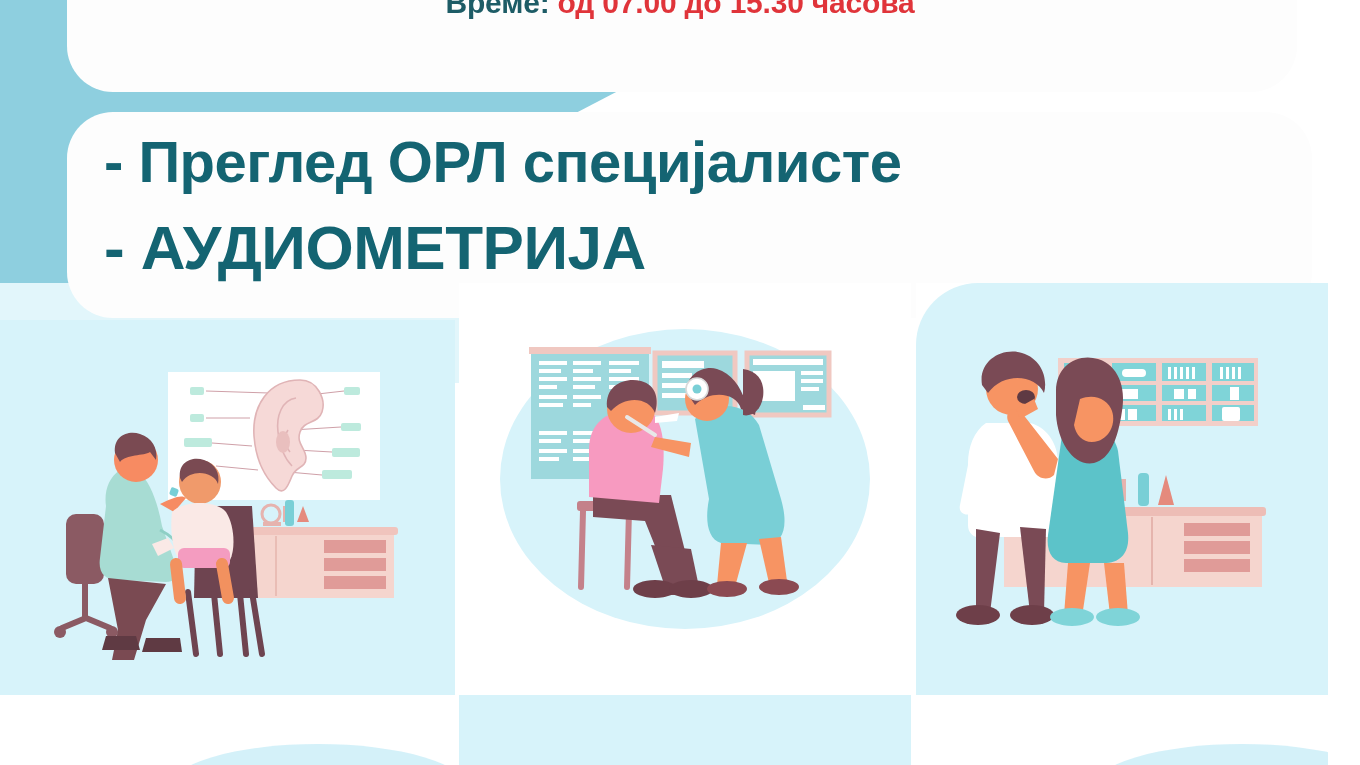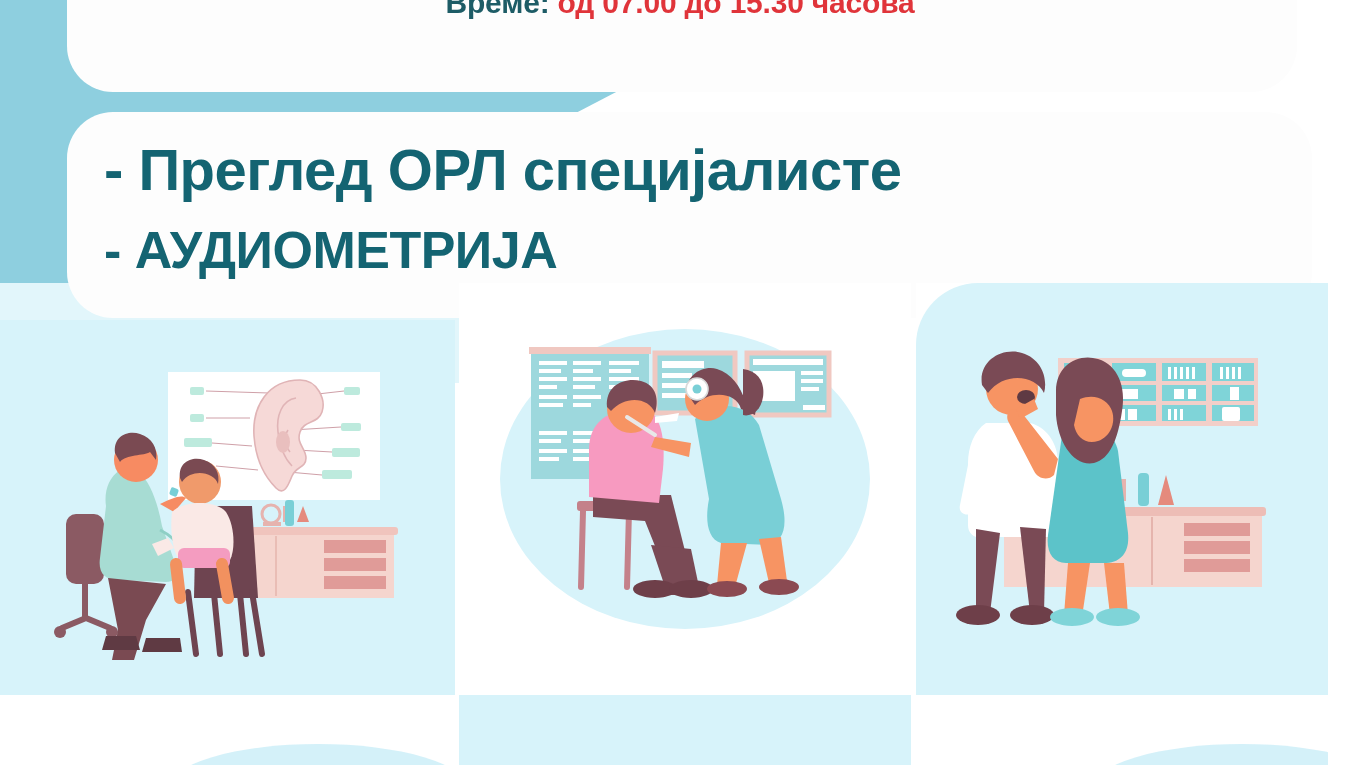--- a/index.html
+++ b/index.html
@@ -48,22 +48,22 @@
   .hdr-time { top:-14px; }
   .hdr-place { top:27px; }
   .lbl { color:#1d5c66; }
   .val { color:#e0343a; }
 
   
   .headline {
     position:absolute; left:104px; color:#146472;
     font-weight:bold; letter-spacing:-0.5px; white-space:nowrap; z-index:9;
   }
-  .h-1 { top:136px; font-size:58px; }
-  .h-2 { top:220px; font-size:52px; }
+  .h-1 { top:128px; font-size:58px; }
+  .h-2 { top:212px; font-size:62px; }
 
   
   .panel { position:absolute; overflow:hidden; }
   .panel-1 { left:0;    top:320px; width:455px; height:375px; background:#d7f3fa; }
   .panel-2 { left:459px; top:283px; width:452px; height:412px; background:#ffffff; }
   .panel-3 { left:916px; top:283px; width:444px; height:412px; background:#d7f3fa; }
   .notch-3 {
     position:absolute; left:916px; top:283px; width:62px; height:62px;
     background:#ffffff; border-bottom-left-radius:0;
     -webkit-mask-image:none;

